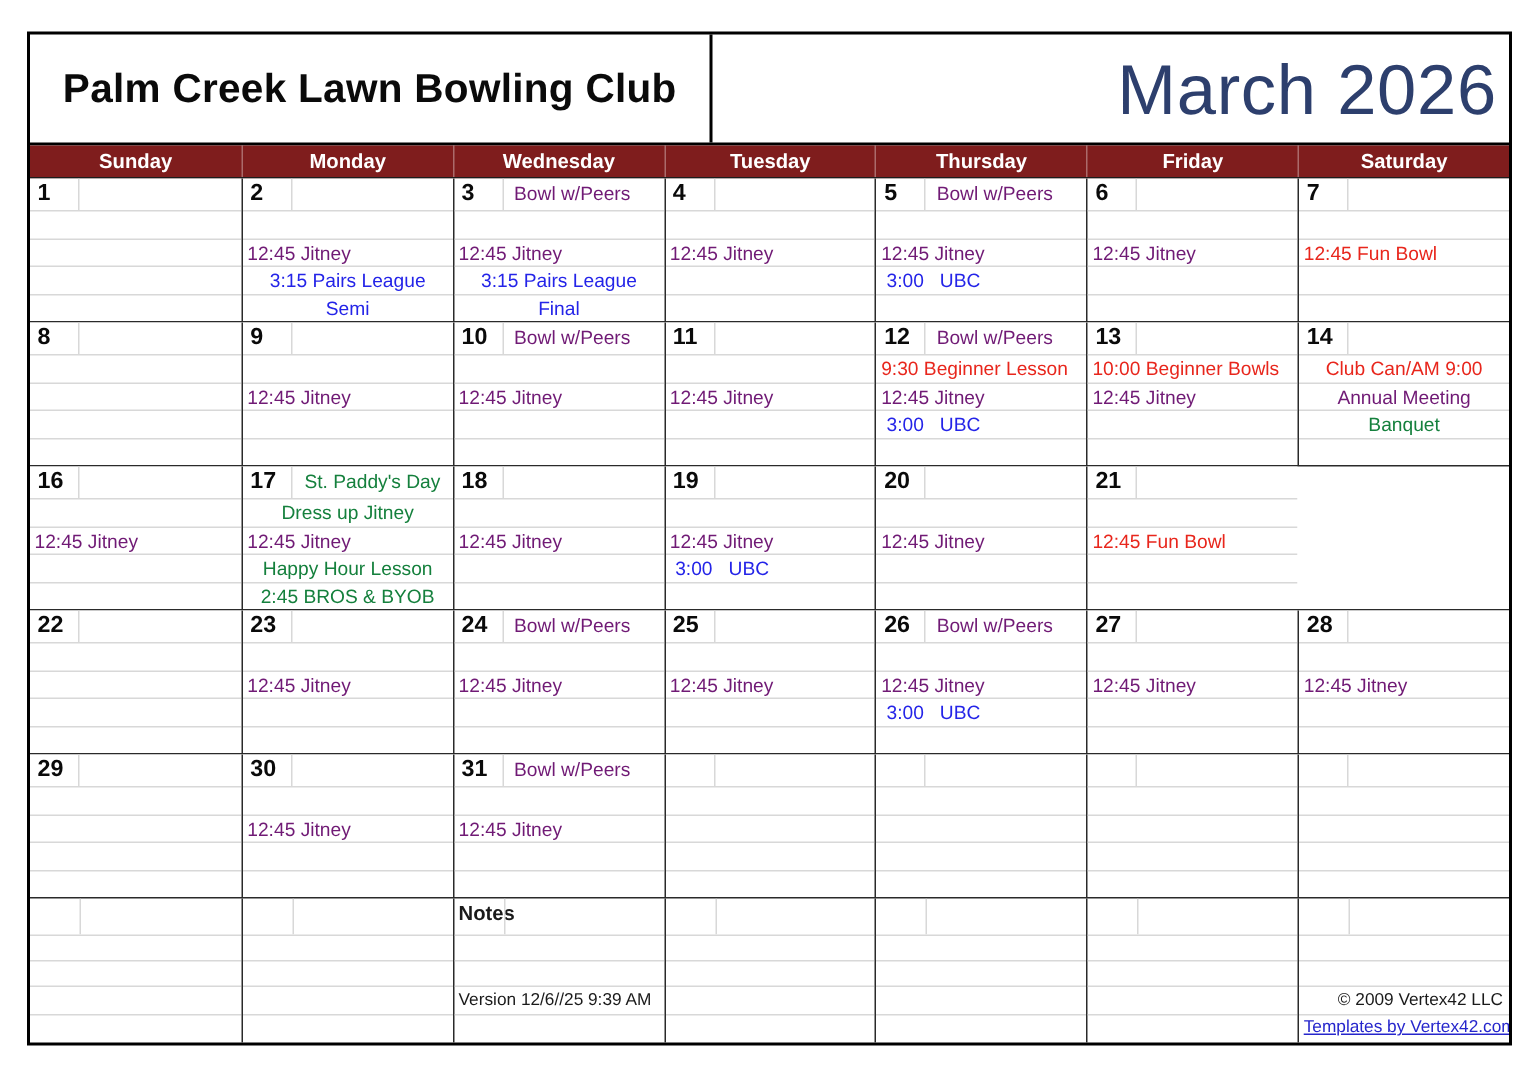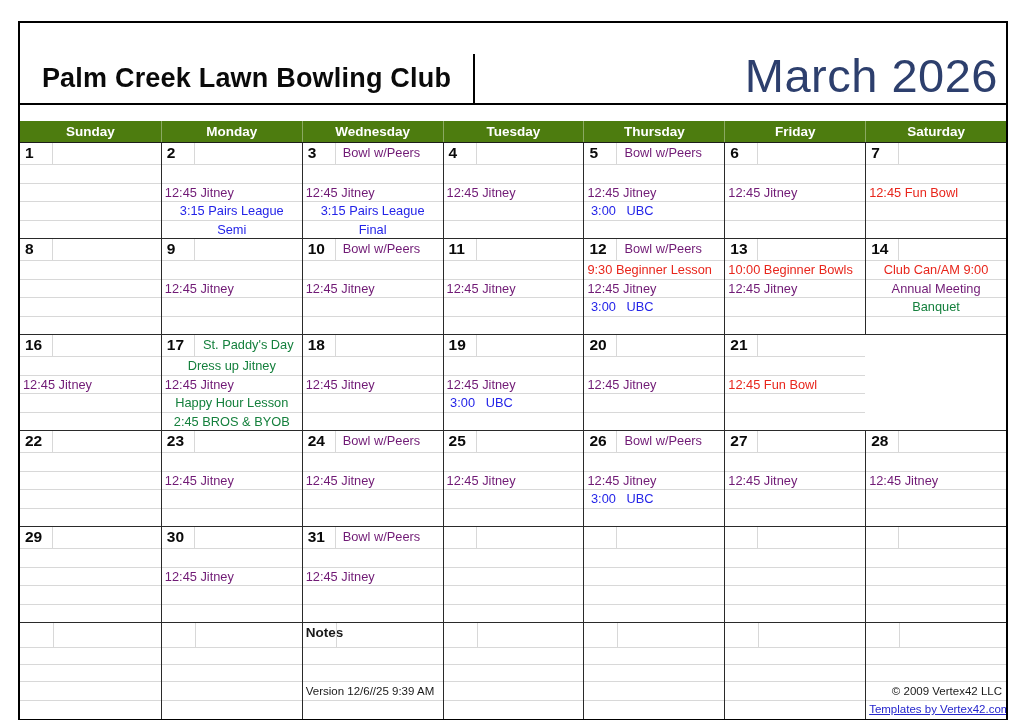--- a/index.html
+++ b/index.html
@@ -1,28 +1,28 @@
 <!DOCTYPE html>
 <html><head>
 <meta charset="utf-8">
 <style>
   * { margin:0; padding:0; box-sizing:border-box; }
   html,body { width:1024px; height:720px; background:#fff; font-family:"Liberation Sans", sans-serif; overflow:hidden; position:relative; }
 
   .wrap { position:absolute; left:18px; top:21px; width:990px; border:2px solid #000; background:#fff; }
 
   
-  .title-row { display:flex; height:51px; border-bottom:2px solid #000;margin-top:31px; }
+  .title-row { display:flex; height:74px; border-bottom:2px solid #000; }
   .club-box { width:455px; border-right:2px solid #000; display:flex; align-items:center; justify-content:center; }
   .club-box .club { font-size:27px; font-weight:bold; color:#0a0a0a; letter-spacing:.2px; white-space:nowrap; }
-  .month-box { flex:1; display:flex; align-items:flex-end; justify-content:flex-end; padding-right:8px; }
+  .month-box { flex:1; display:flex; align-items:center; justify-content:flex-end; padding-right:8px; }
   .month-box .month { font-size:47px; color:#2d3f6d; letter-spacing:.5px; white-space:nowrap; }
 
   
-  .dow { display:grid; grid-template-columns:repeat(7,1fr); height:22px; background:#4d7c0f; border-bottom:1px solid #1c1c1c;margin-top:16px; }
+  .dow { display:grid; grid-template-columns:repeat(7,1fr); height:22px; background:#7f1d1d; border-bottom:1px solid #1c1c1c; }
   .dow span { color:#fff; font-weight:bold; font-size:13.5px; line-height:21px; text-align:center; border-left:1px solid rgba(255,255,255,.35); overflow:hidden; }
   .dow span:first-child { border-left:none; }
 
   
   .week-row { display:grid; grid-template-columns:repeat(7,1fr); height:96px; border-bottom:1px solid #2a2a2a; }
   .day-cell { border-left:1px solid #2a2a2a; display:flex; flex-direction:column; overflow:hidden; background:#fff; }
   .day-cell:first-child { border-left:none; }
 
   .r1 { height:21px; display:flex; flex:none; }
   .numbox { width:33px; flex:none; border-right:1px solid #d8d8d8; font-weight:bold; font-size:15.5px; line-height:20px; padding-left:5px; color:#0a0a0a; }

